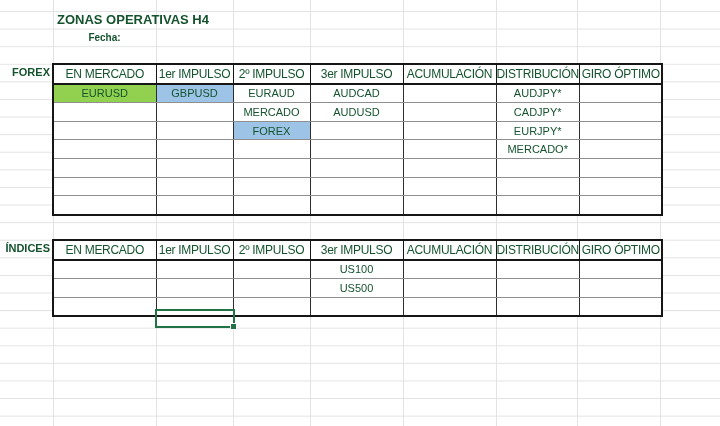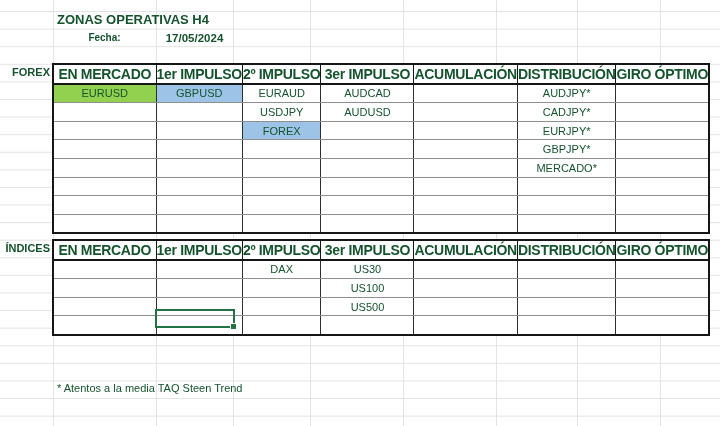--- a/index.html
+++ b/index.html
@@ -33,21 +33,21 @@
     background:#fff;border:2px solid #161616;
   }
   table.grid-table.forex{top:63px;}
   table.grid-table.indices{top:239px;}
   .grid-table th,.grid-table td{
     padding:0;margin:0;text-align:center;vertical-align:middle;
     overflow:hidden;white-space:nowrap;height:17.6px;
   }
   .grid-table th{
     border:1px solid #161616;border-bottom:2px solid #161616;
-    font-size:14px;font-weight:bold;letter-spacing:-0.3px;
+    font-size:12px;font-weight:normal;letter-spacing:-0.3px;
   }
   .grid-table td{
     border-left:1px solid #2e2e2e;border-right:1px solid #2e2e2e;
     border-top:1px solid #8f8f8f;border-bottom:1px solid #8f8f8f;
     font-size:11px;
   }
 
   .selection{
     position:absolute;left:155px;top:309px;width:80px;height:19px;
     border:2px solid #217346;box-sizing:border-box;pointer-events:none;
@@ -70,21 +70,20 @@
   <div class="vline" style="left:156px"></div>
   <div class="vline" style="left:233px"></div>
   <div class="vline" style="left:310px"></div>
   <div class="vline" style="left:403px"></div>
   <div class="vline" style="left:496px"></div>
   <div class="vline" style="left:577px"></div>
   <div class="vline" style="left:660px"></div>
 
   <div class="title">ZONAS OPERATIVAS H4</div>
   <div class="fecha-label">Fecha:</div>
-  <div class="fecha-value">17/05/2024</div>
 
   <div class="row-label forex">FOREX</div>
   <div class="row-label indices">ÍNDICES</div>
 
   <table class="grid-table forex" id="forex-table">
     <colgroup>
       <col style="width:103px">
         <col style="width:77px">
         <col style="width:77px">
       <col style="width:93px">
@@ -109,42 +108,33 @@
           <td style="background: rgb(157, 195, 230);">GBPUSD</td>
           <td>EURAUD</td>
           <td>AUDCAD</td>
           <td></td>
           <td>AUDJPY*</td>
           <td></td>
         </tr>
         <tr>
           <td></td>
           <td></td>
-          <td>USDJPY</td>
+          <td>MERCADO</td>
           <td>AUDUSD</td>
           <td></td>
           <td>CADJPY*</td>
           <td></td>
         </tr>
         <tr>
           <td></td>
           <td></td>
           <td style="background: rgb(157, 195, 230);">FOREX</td>
           <td></td>
           <td></td>
           <td>EURJPY*</td>
-          <td></td>
-        </tr>
-        <tr>
-          <td></td>
-          <td></td>
-          <td></td>
-          <td></td>
-          <td></td>
-          <td>GBPJPY*</td>
           <td></td>
         </tr>
         <tr>
           <td></td>
           <td></td>
           <td></td>
           <td></td>
           <td></td>
           <td>MERCADO*</td>
           <td></td>
@@ -197,29 +187,20 @@
           <th>3er IMPULSO</th>
           <th>ACUMULACIÓN</th>
           <th>DISTRIBUCIÓN</th>
           <th>GIRO ÓPTIMO</th>
         </tr>
       </thead>
     <tbody>
         <tr>
           <td></td>
           <td></td>
-          <td>DAX</td>
-          <td>US30</td>
-          <td></td>
-          <td></td>
-          <td></td>
-        </tr>
-        <tr>
-          <td></td>
-          <td></td>
           <td></td>
           <td>US100</td>
           <td></td>
           <td></td>
           <td></td>
         </tr>
         <tr>
           <td></td>
           <td></td>
           <td></td>
@@ -237,14 +218,13 @@
           <td></td>
           <td></td>
         </tr>
       </tbody>
   </table>
 
   <div class="selection">
     <div class="fill-handle"></div>
   </div>
 
-  <div class="footnote f0">* Atentos a la media TAQ Steen Trend</div>
 </div>
 
 </body></html>

